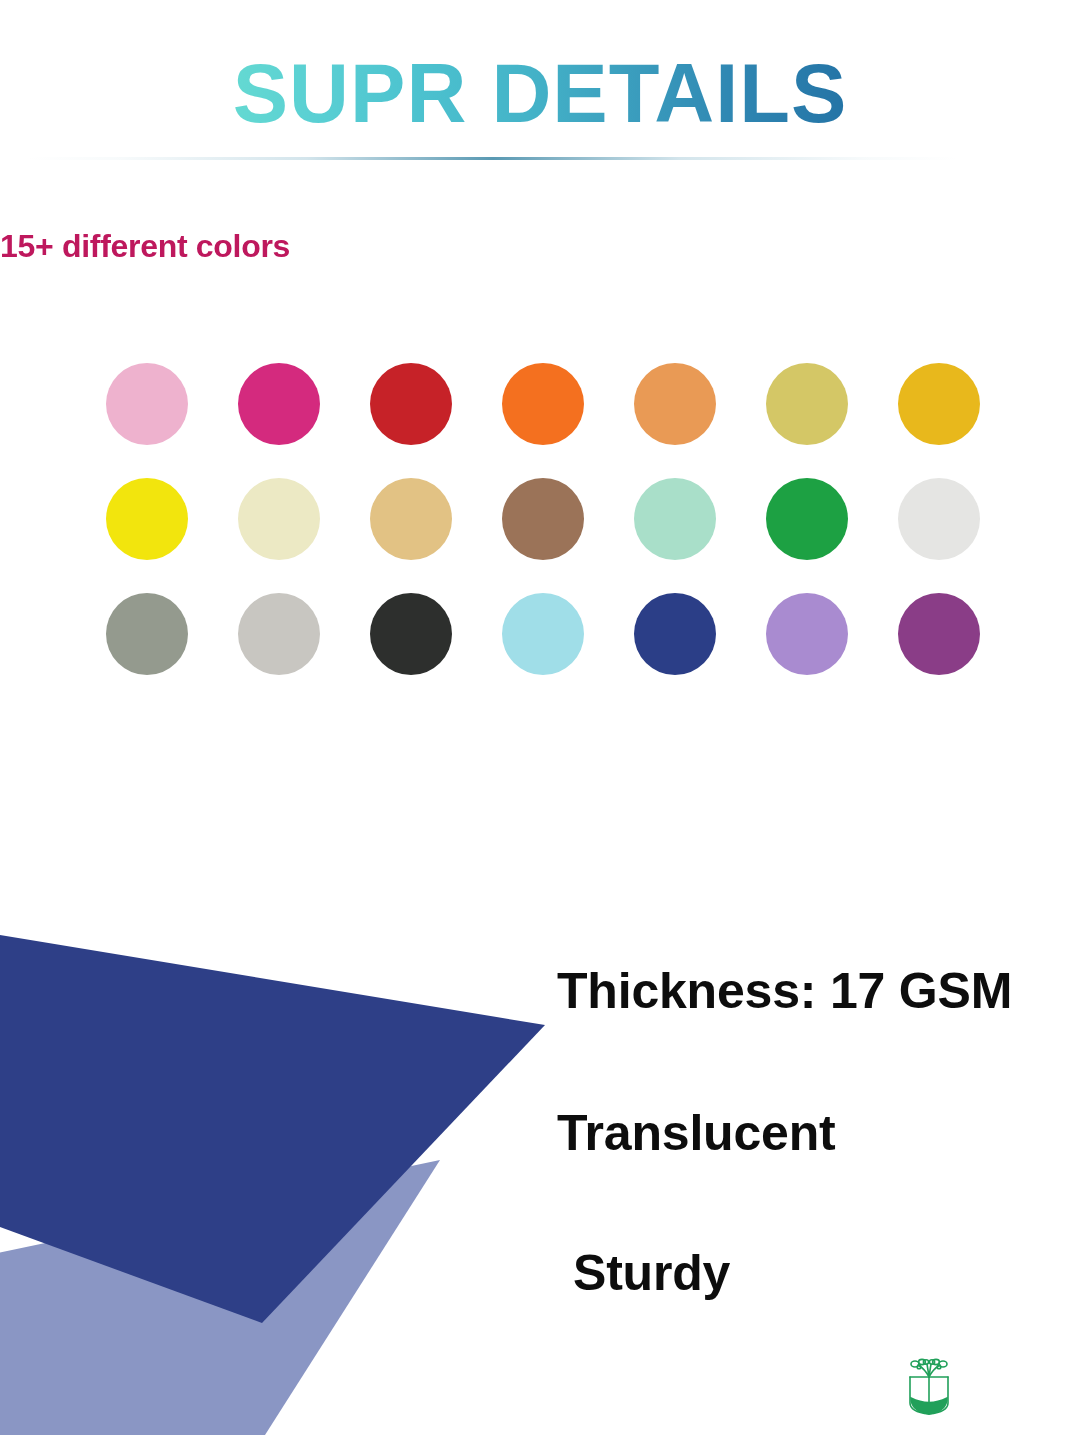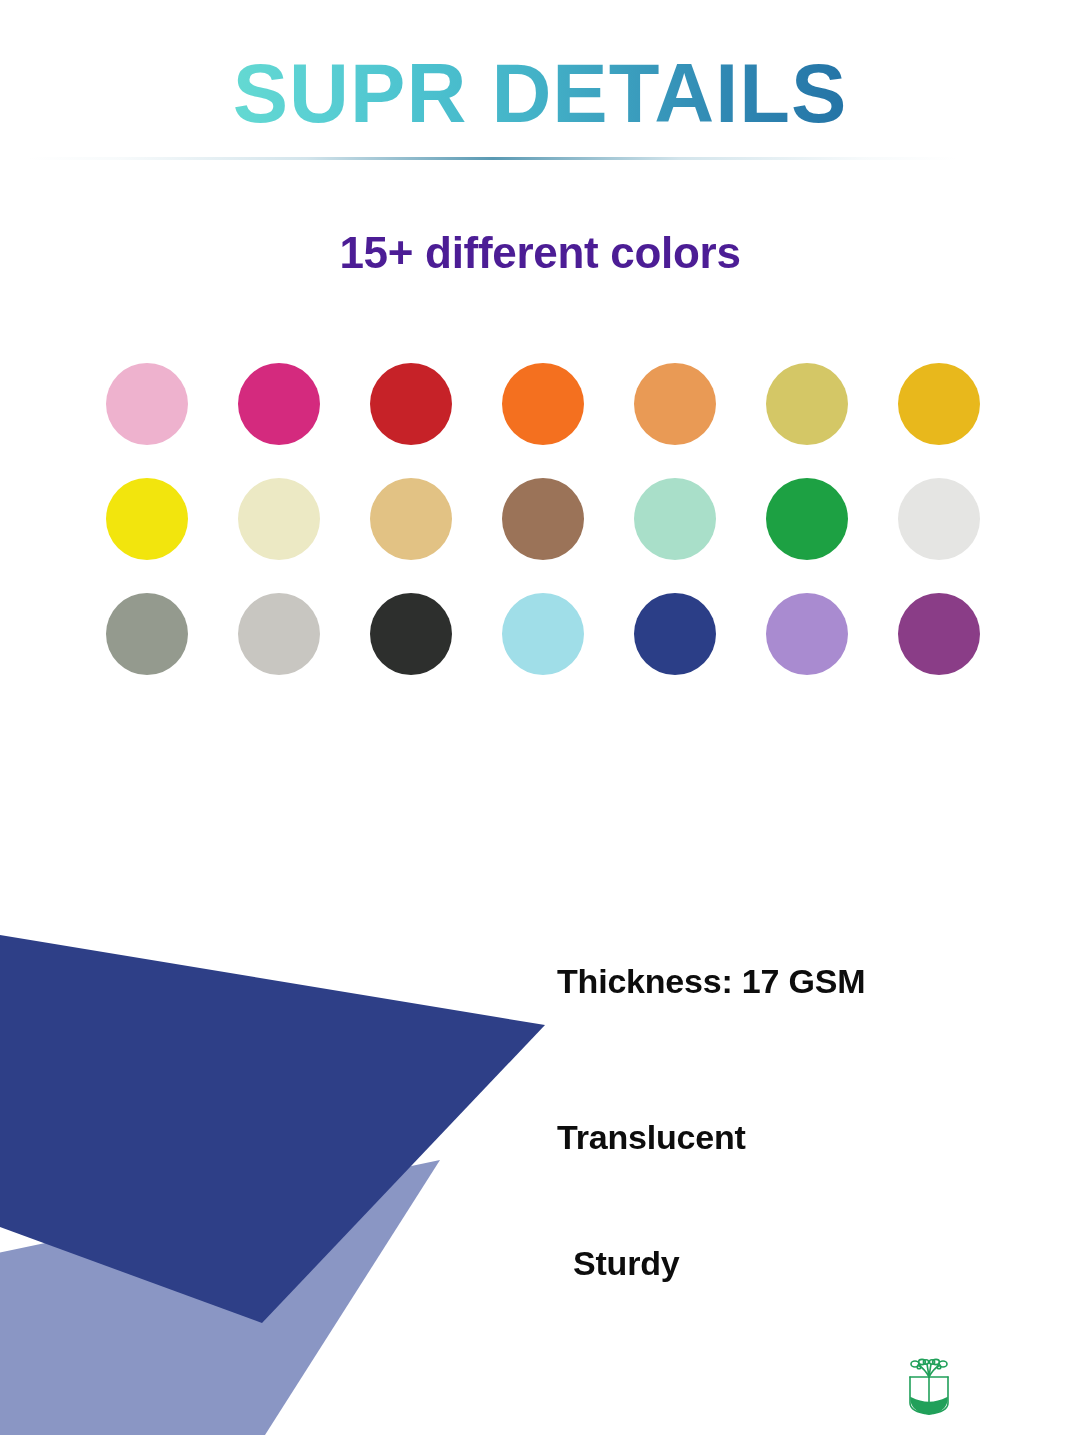--- a/index.html
+++ b/index.html
@@ -67,24 +67,23 @@
         rgba(180,210,220,0.10) 90%,
         rgba(255,255,255,0) 100%);
   }
 
   
   .colors-heading {
     position: absolute;
     left: 0;
     top: 228px;
     width: 1080px;
-    text-align: center;
-    font-size: 44px;
+    font-size: 32px;
     font-weight: 700;
-    color: #4c1d95;
+    color: #be185d;
     letter-spacing: -0.3px;
   }
 
   .swatch-grid {
     position: absolute;
     left: 106px;
     top: 363px;
     width: 874px;
   }
 
@@ -118,30 +117,30 @@
 
   
   .features {
     position: absolute;
     left: 557px;
     top: 962px;
     width: 470px;
   }
 
   .feature {
-    font-size: 34px;
+    font-size: 50px;
     font-weight: 700;
     color: #0d0d0d;
     letter-spacing: -0.2px;
     white-space: nowrap;
     text-align: center;
   }
 
   .feature.f1 { position: absolute; left: 0; top: 0; }
-  .feature.f2 { position: absolute; left: 0; top: 156px; }
+  .feature.f2 { position: absolute; left: 0; top: 142px; }
   .feature.f3 { position: absolute; left: 16px; top: 282px; }
 
   
   .logo {
     position: absolute;
     right: 28px;
     bottom: 20px;
     width: 58px;
     height: 62px;
   }

